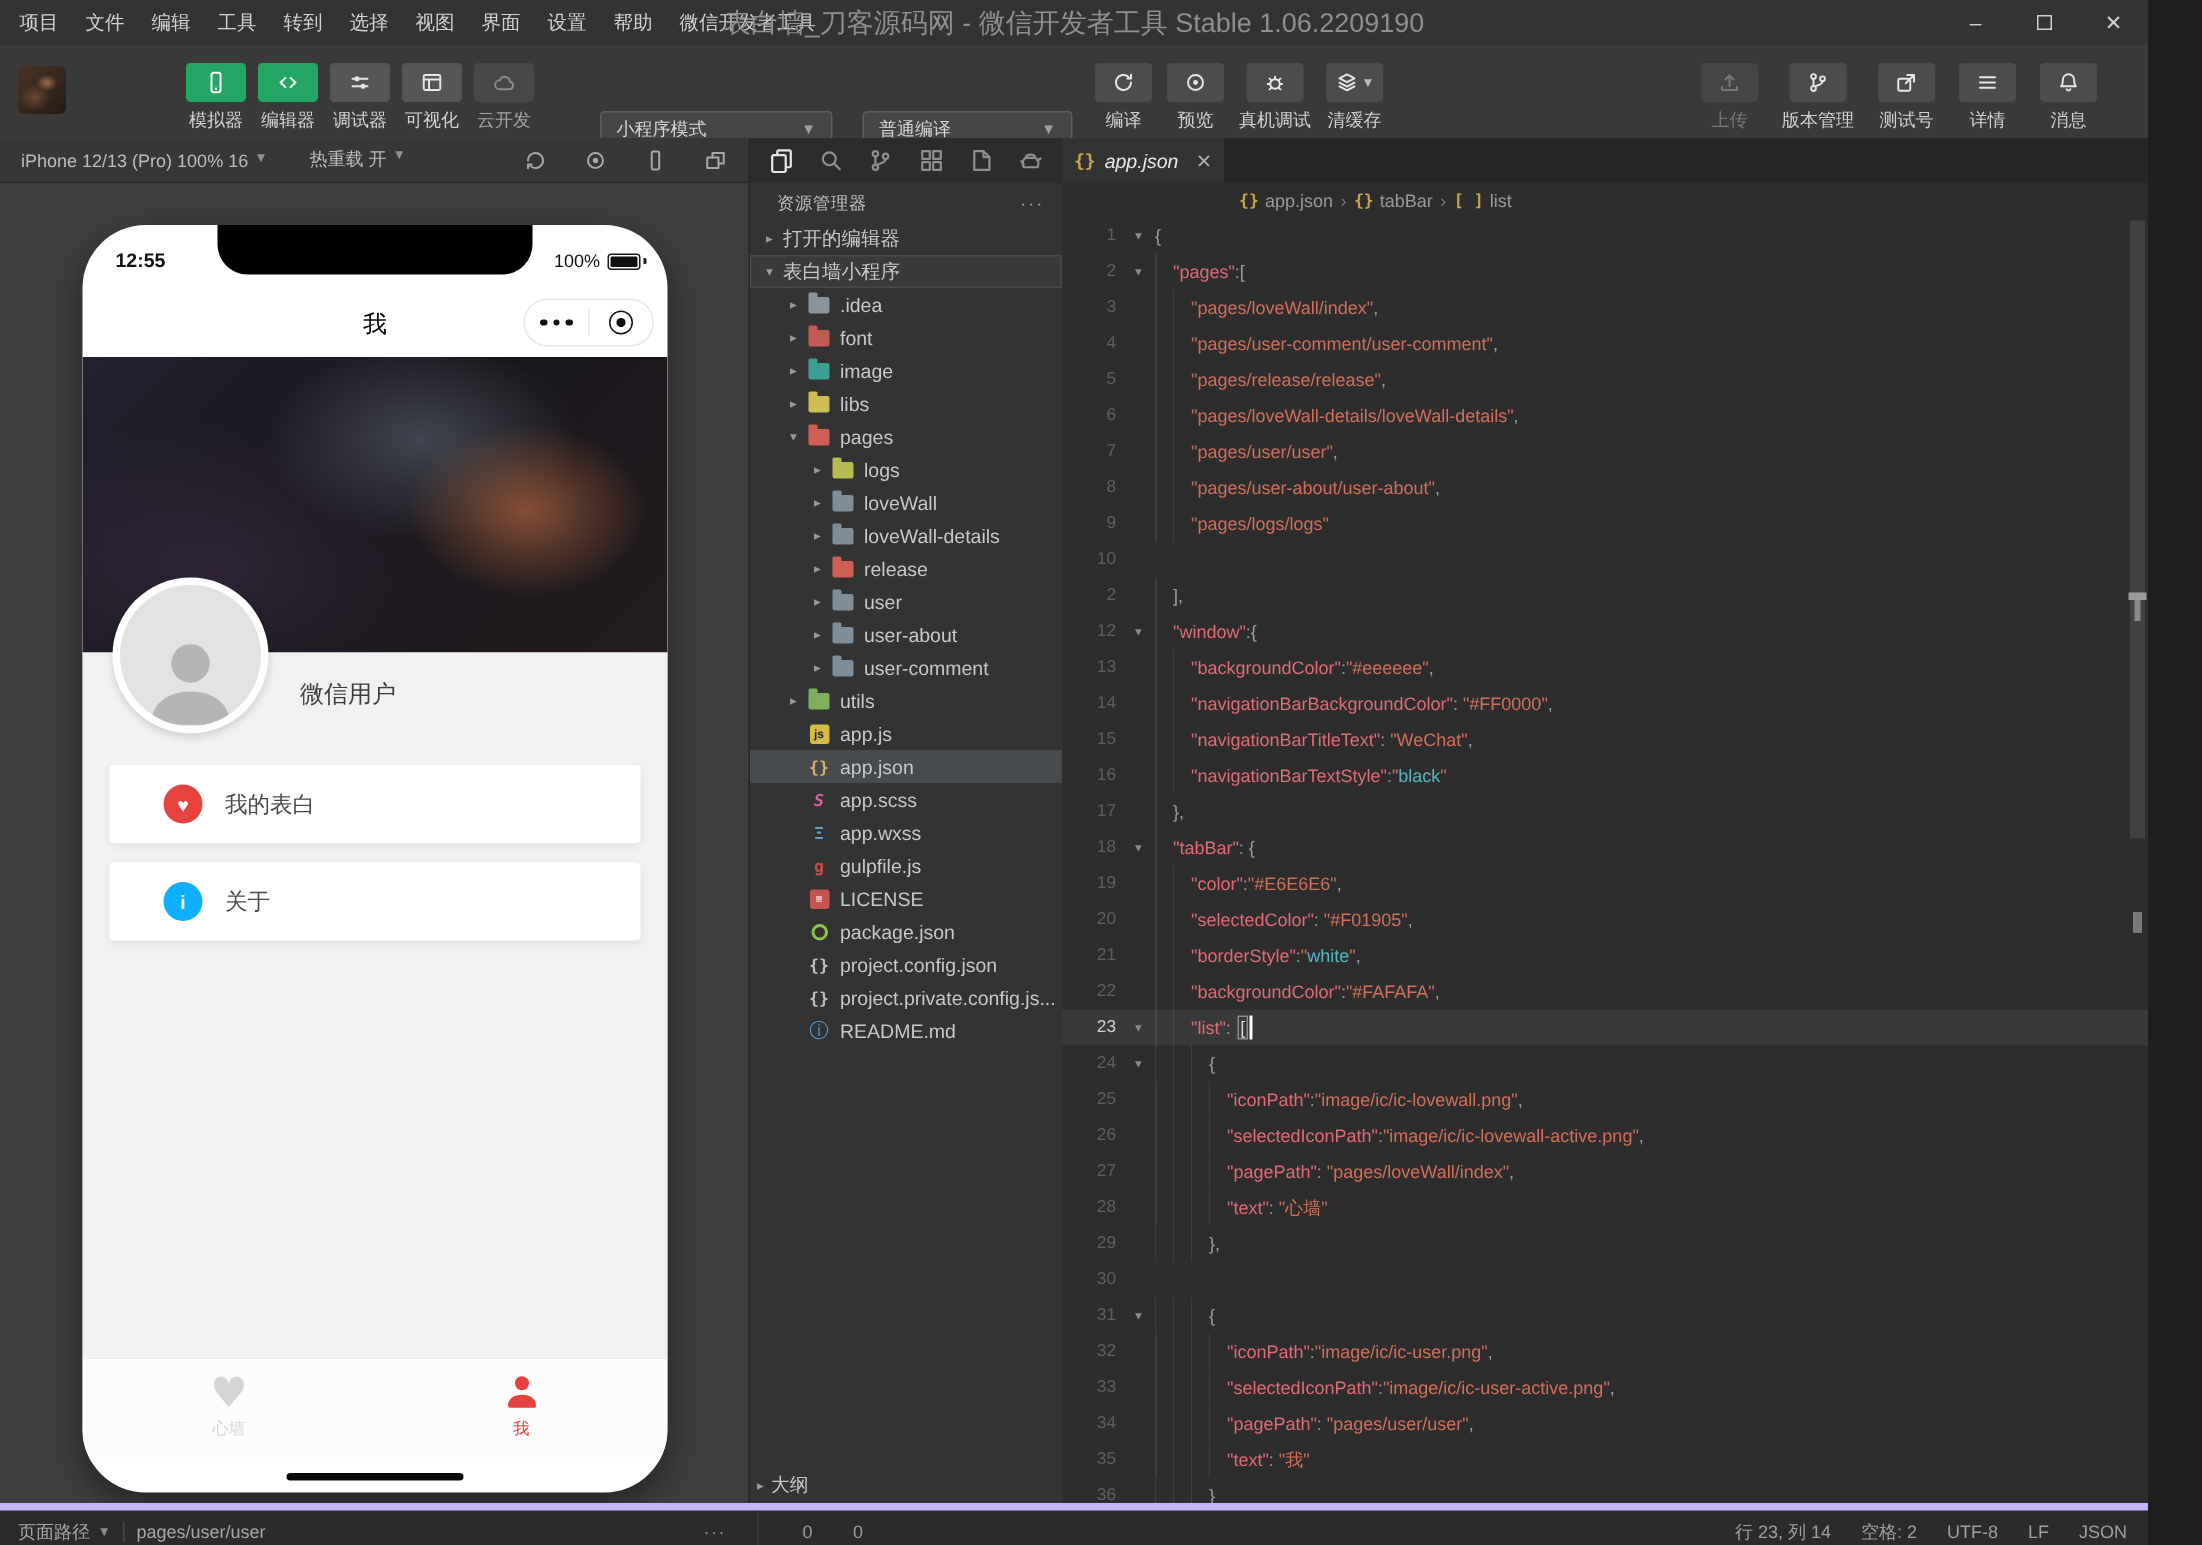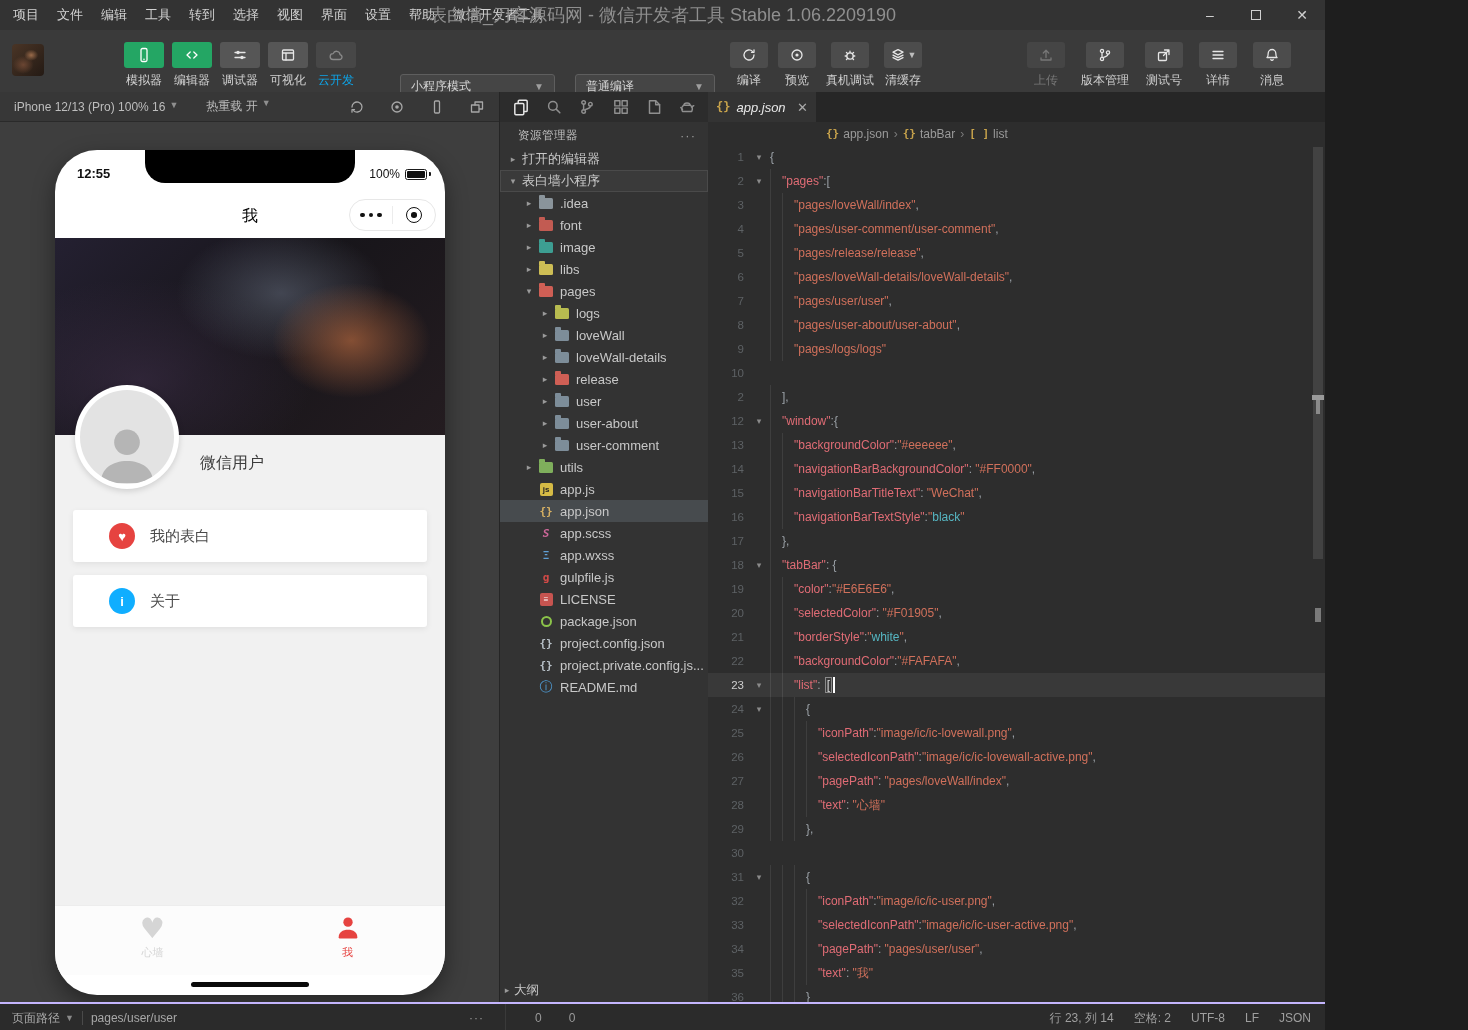--- a/index.html
+++ b/index.html
@@ -1,38 +1,38 @@
 <!DOCTYPE html>
 <html><head>
 <meta charset="utf-8">
 <style>
   html,body{margin:0;padding:0;background:#1e1e1e;}
   *{box-sizing:border-box;font-family:"Liberation Sans",sans-serif;}
-  .window{position:relative;width:1325px;height:1030px;background:#2d2d2d;overflow:hidden;color:#ccc;}
+  .window{position:relative;width:1432px;height:1030px;background:#2d2d2d;overflow:hidden;color:#ccc;}
 
   
   .titlebar{position:absolute;left:0;top:0;width:100%;height:30px;background:#333333;display:flex;align-items:center;}
   .menus{display:flex;align-items:center;padding-left:4px;}
   .menu-item{padding:0 9px;font-size:13px;color:#d2d2d2;line-height:30px;cursor:default;}
   .win-title{position:absolute;left:50%;transform:translateX(-50%);font-size:18px;color:#8f8f8f;white-space:nowrap;}
   .win-controls{position:absolute;right:0;top:0;height:30px;display:flex;}
   .win-btn{width:46px;height:30px;display:flex;align-items:center;justify-content:center;color:#cfcfcf;font-size:14px;}
   .win-max-box{width:10px;height:10px;border:1.2px solid #cfcfcf;display:inline-block;}
 
   
   .toolbar{position:absolute;left:0;top:30px;width:100%;height:62px;background:#3a3a3a;}
   .avatar{position:absolute;left:12px;top:14px;width:32px;height:32px;border-radius:4px;
     background:radial-gradient(10px 8px at 60% 35%,#9a6b4a,transparent 70%),radial-gradient(14px 12px at 35% 65%,#6b4632,transparent 75%),linear-gradient(135deg,#4a3526,#241a14);}
   .modes{position:absolute;left:120px;top:0;height:62px;display:flex;}
   .mode{width:48px;display:flex;flex-direction:column;align-items:center;}
   .tile{margin-top:12px;width:40px;height:26px;border-radius:3px;display:flex;align-items:center;justify-content:center;background:#565656;color:#e6e6e6;}
   .tile.green{background:#24a664;color:#fff;}
   .tile.dim{background:#474747;color:#8a8a8a;}
   .mode-label{margin-top:4px;font-size:12px;color:#d2d2d2;}
-  .mode-label.dim{color:#0ea5e9;}
+  .mode-label.dim{color:#a3a3a3;}
   .select{position:absolute;top:44px;height:24px;background:#454545;border:1px solid #5e5e5e;border-radius:3px;
     display:flex;align-items:center;padding:0 10px;font-size:12px;color:#d6d6d6;}
   .select .caret{margin-left:auto;color:#9e9e9e;font-size:10px;}
   .sel-mode{left:400px;width:155px;}
   .sel-compile{left:575px;width:140px;}
   .compile-actions{position:absolute;left:730px;top:0;height:62px;display:flex;gap:10px;}
   .act{display:flex;flex-direction:column;align-items:center;min-width:36px;}
   .act .tile{width:38px;background:#4c4c4c;}
   .act-label{margin-top:4px;font-size:12px;color:#cfcfcf;white-space:nowrap;}
   .right-actions{position:absolute;right:34px;top:0;height:62px;display:flex;gap:16px;}
@@ -135,21 +135,21 @@
   .tk-t{color:#56b6c2;}
   .tk-p{color:#9aa0a6;}
   .tk-b{color:#d8d8d8;border:1px solid #8a8a8a;padding:0 1px;margin-left:1px;}
   .cursor{display:inline-block;width:1.5px;height:16px;background:#ffffff;margin-left:1px;vertical-align:middle;}
   .scroll-thumb{position:absolute;right:2px;top:55px;width:10px;height:412px;background:rgba(255,255,255,.10);}
   .scroll-mark1{position:absolute;right:1px;top:303px;width:12px;height:5px;background:#9a9a9a;}
   .scroll-mark1::after{content:"";position:absolute;left:4px;top:5px;width:4px;height:14px;background:#8a8a8a;}
   .scroll-mark2{position:absolute;right:4px;top:516px;width:6px;height:14px;background:#7a7a7a;}
 
   
-  .statusbar{position:absolute;left:0;top:1002px;width:100%;height:28px;background:#2b2b2b;border-top:2px solid #c4b5fd;font-size:12px;color:#a8a8a8;}
+  .statusbar{position:absolute;left:0;top:1002px;width:100%;height:28px;background:#2b2b2b;border-top:5px solid #c4b5fd;font-size:12px;color:#a8a8a8;}
   .sbl{position:absolute;left:12px;top:0;height:28px;display:flex;align-items:center;gap:8px;}
   .sb-caret{font-size:9px;color:#8a8a8a;}
   .sb-divline{width:1px;height:14px;background:#4a4a4a;}
   .sbl-icons{position:absolute;left:405px;top:0;height:28px;display:flex;align-items:center;gap:18px;color:#9a9a9a;}
   .sb-seg-div{position:absolute;left:505px;top:0;width:1px;height:28px;background:#3a3a3a;}
   .sb-problems{position:absolute;left:518px;top:0;height:28px;display:flex;align-items:center;gap:4px;color:#9a9a9a;}
   .sbr{position:absolute;right:14px;top:0;height:28px;display:flex;align-items:center;gap:20px;color:#9f9f9f;}
   .ico{display:inline-flex;}
   .ico svg{width:100%;height:100%;stroke:currentColor;fill:none;stroke-width:1.3;stroke-linecap:round;stroke-linejoin:round;}
   .i16{width:16px;height:16px;}

